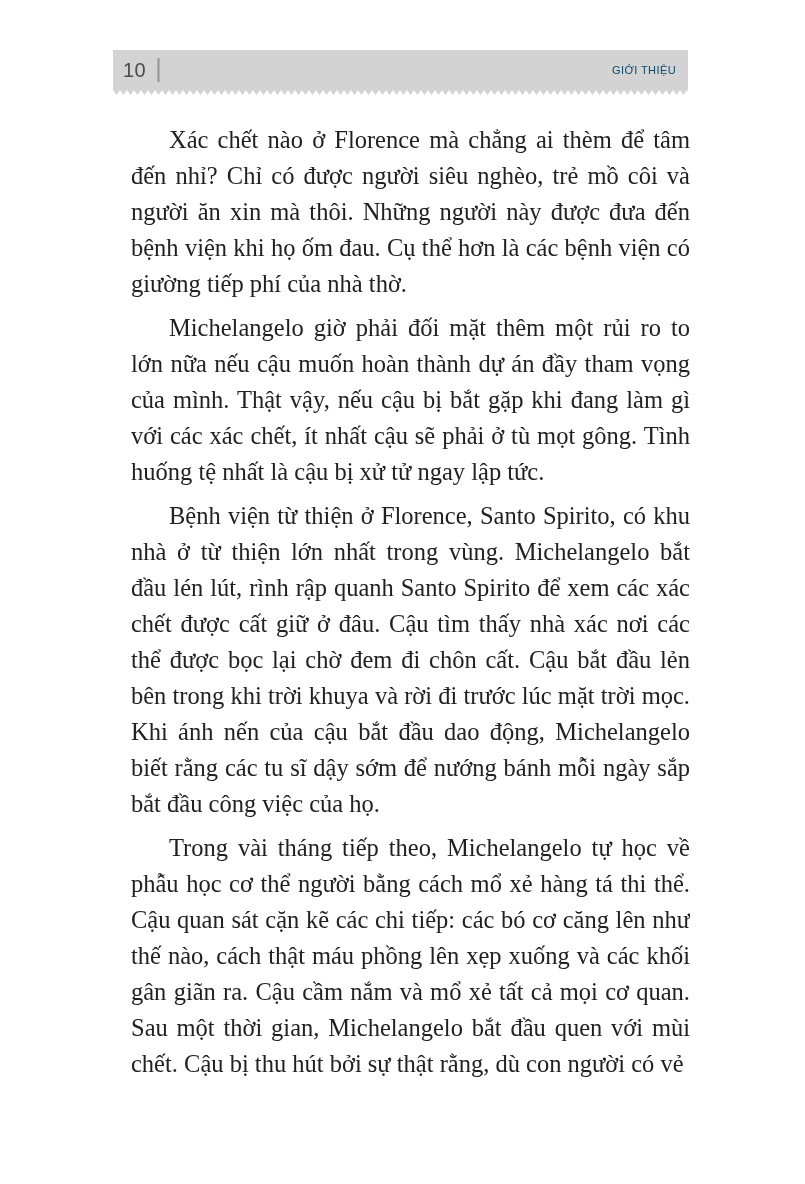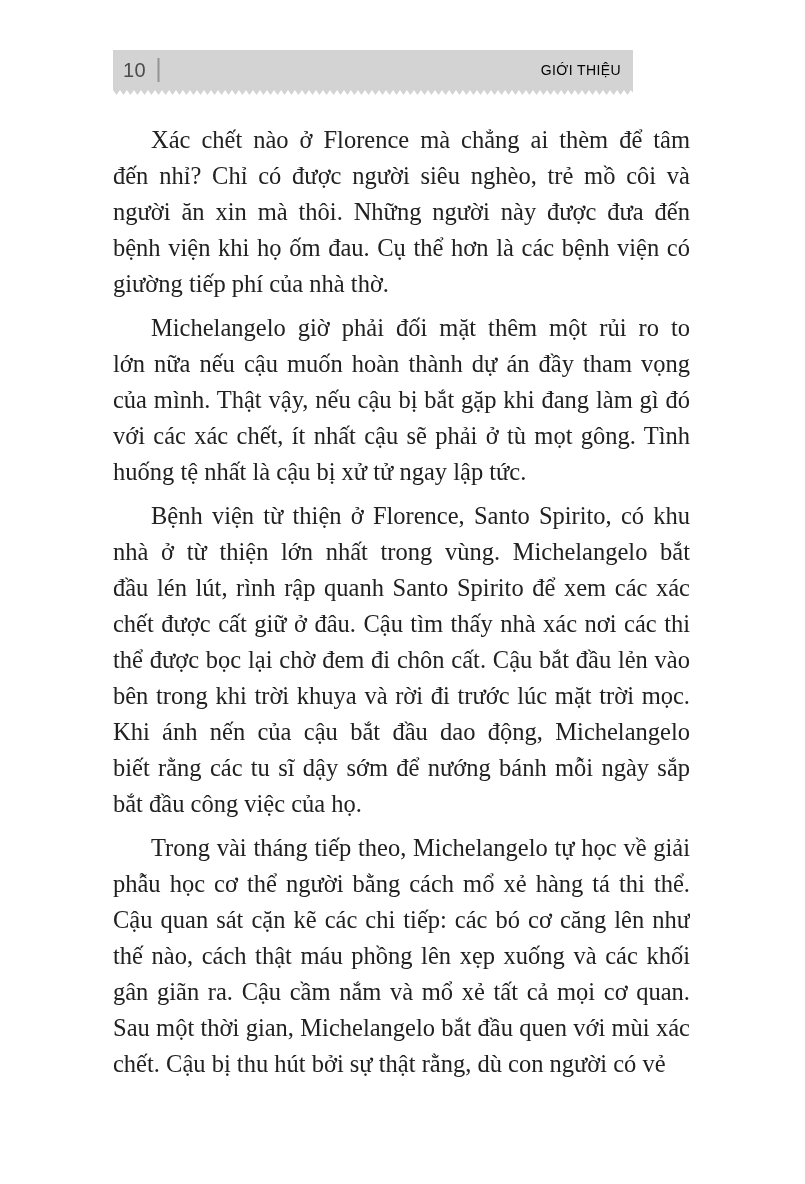--- a/index.html
+++ b/index.html
@@ -7,44 +7,44 @@
   body {
     width: 805px; height: 1184px;
     background: #ffffff;
     position: relative;
     font-family: "Liberation Serif", "DejaVu Serif", serif;
     overflow: hidden;
   }
   .band {
     position: absolute;
     left: 113px; top: 50px;
-    width: 520px; height: 40px;
+    width: 575px; height: 40px;
     background: #d3d3d3;
     display: flex; align-items: center;
     padding: 0 12px 0 10px;
     font-family: "Liberation Sans", "DejaVu Sans", sans-serif;
   }
   .band .num { font-size: 20px; color: #4b4b4b; letter-spacing: 0.5px; }
   .band .sep {
     font-size: 25px; color: #959595; margin-left: 9px;
     font-weight: 300; line-height: 1; position: relative; top: -2px;
   }
   .band .chapter {
-    margin-left: auto; font-size: 14px; color: #000000; letter-spacing: 0.4px;
+    margin-left: auto; font-size: 11px; color: #0c4a6e; letter-spacing: 0.4px;
   }
   .saw { position: absolute; top: 100%; left: 0; width: 100%; height: 5px; display: block; }
   main {
     position: absolute;
     left: 113px; top: 122px; width: 577px;
     color: #212121;
     font-size: 24.5px;
     line-height: 36px;
   }
   p.para { margin: 0 0 8px 0; padding: 0; }
-  .ln { text-align: justify; text-align-last: justify; height: 36px; overflow: hidden; }
+  .ln { text-align: justify; text-align-last: justify; height: 36px; overflow: hidden; margin-left: 18px; }
   .ln.first { text-indent: 38px; }
   .ln.plast { text-align-last: left; }
 </style>
 </head>
 <body>
 
 <div>
 
   <header class="band">
     <span class="num">10</span>

